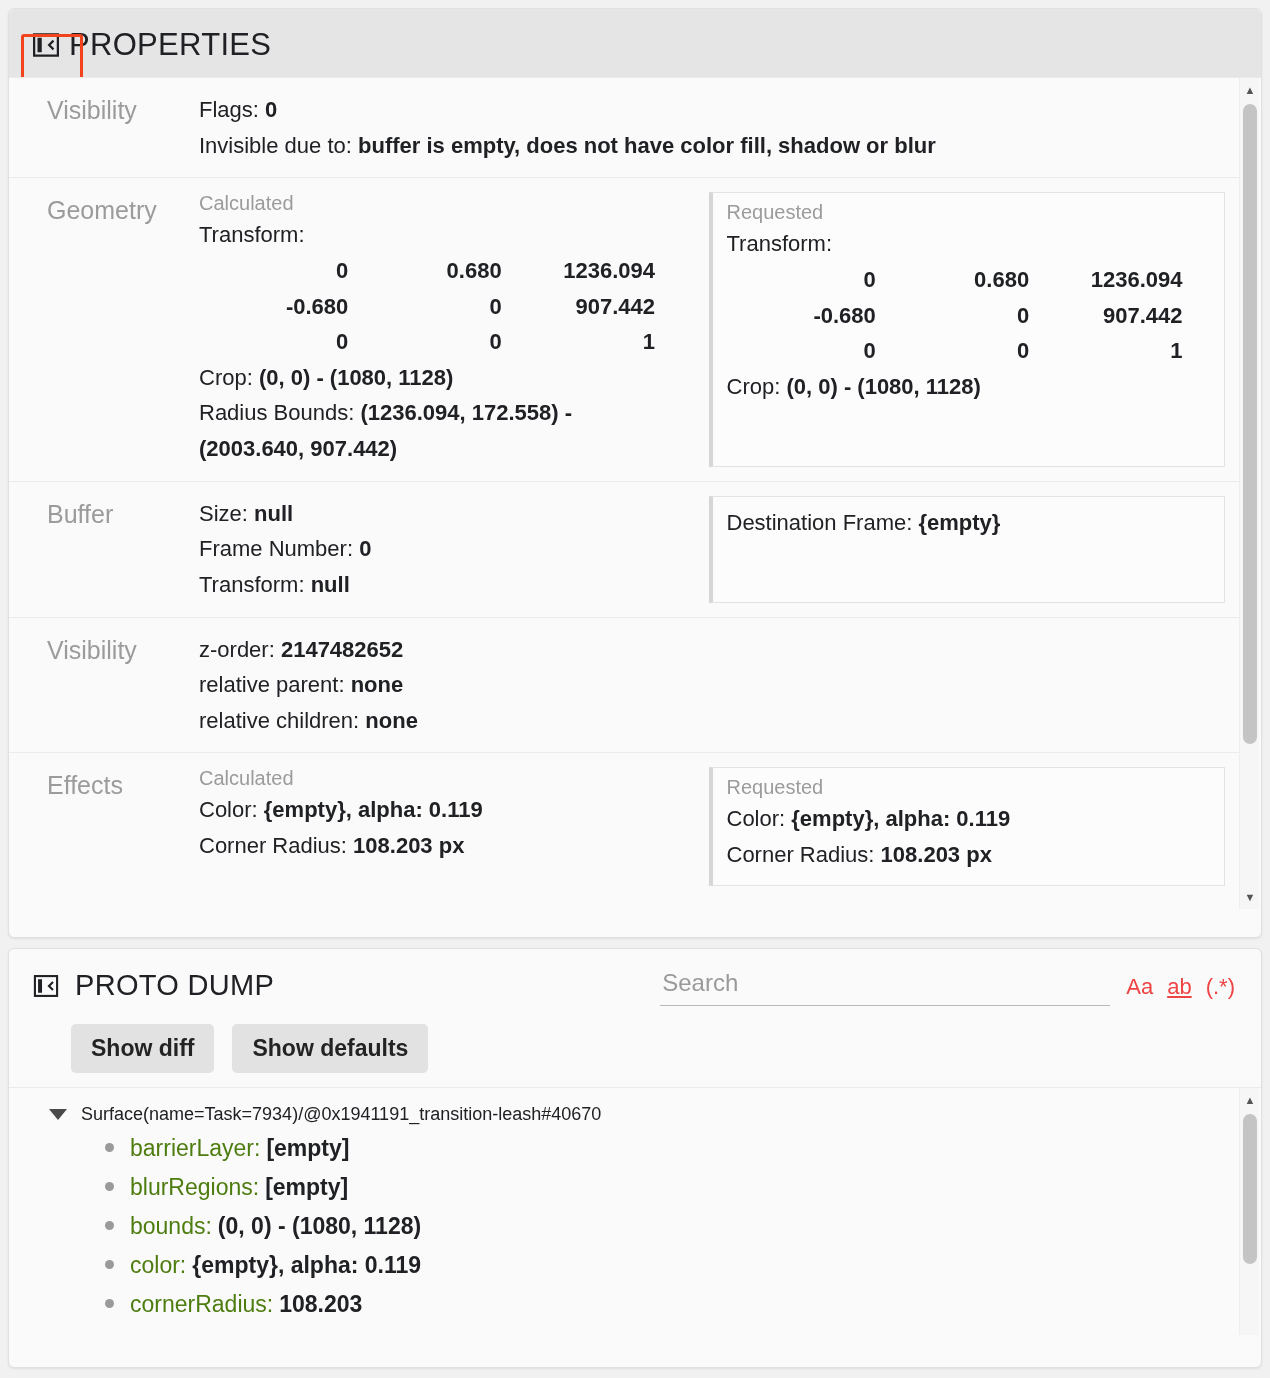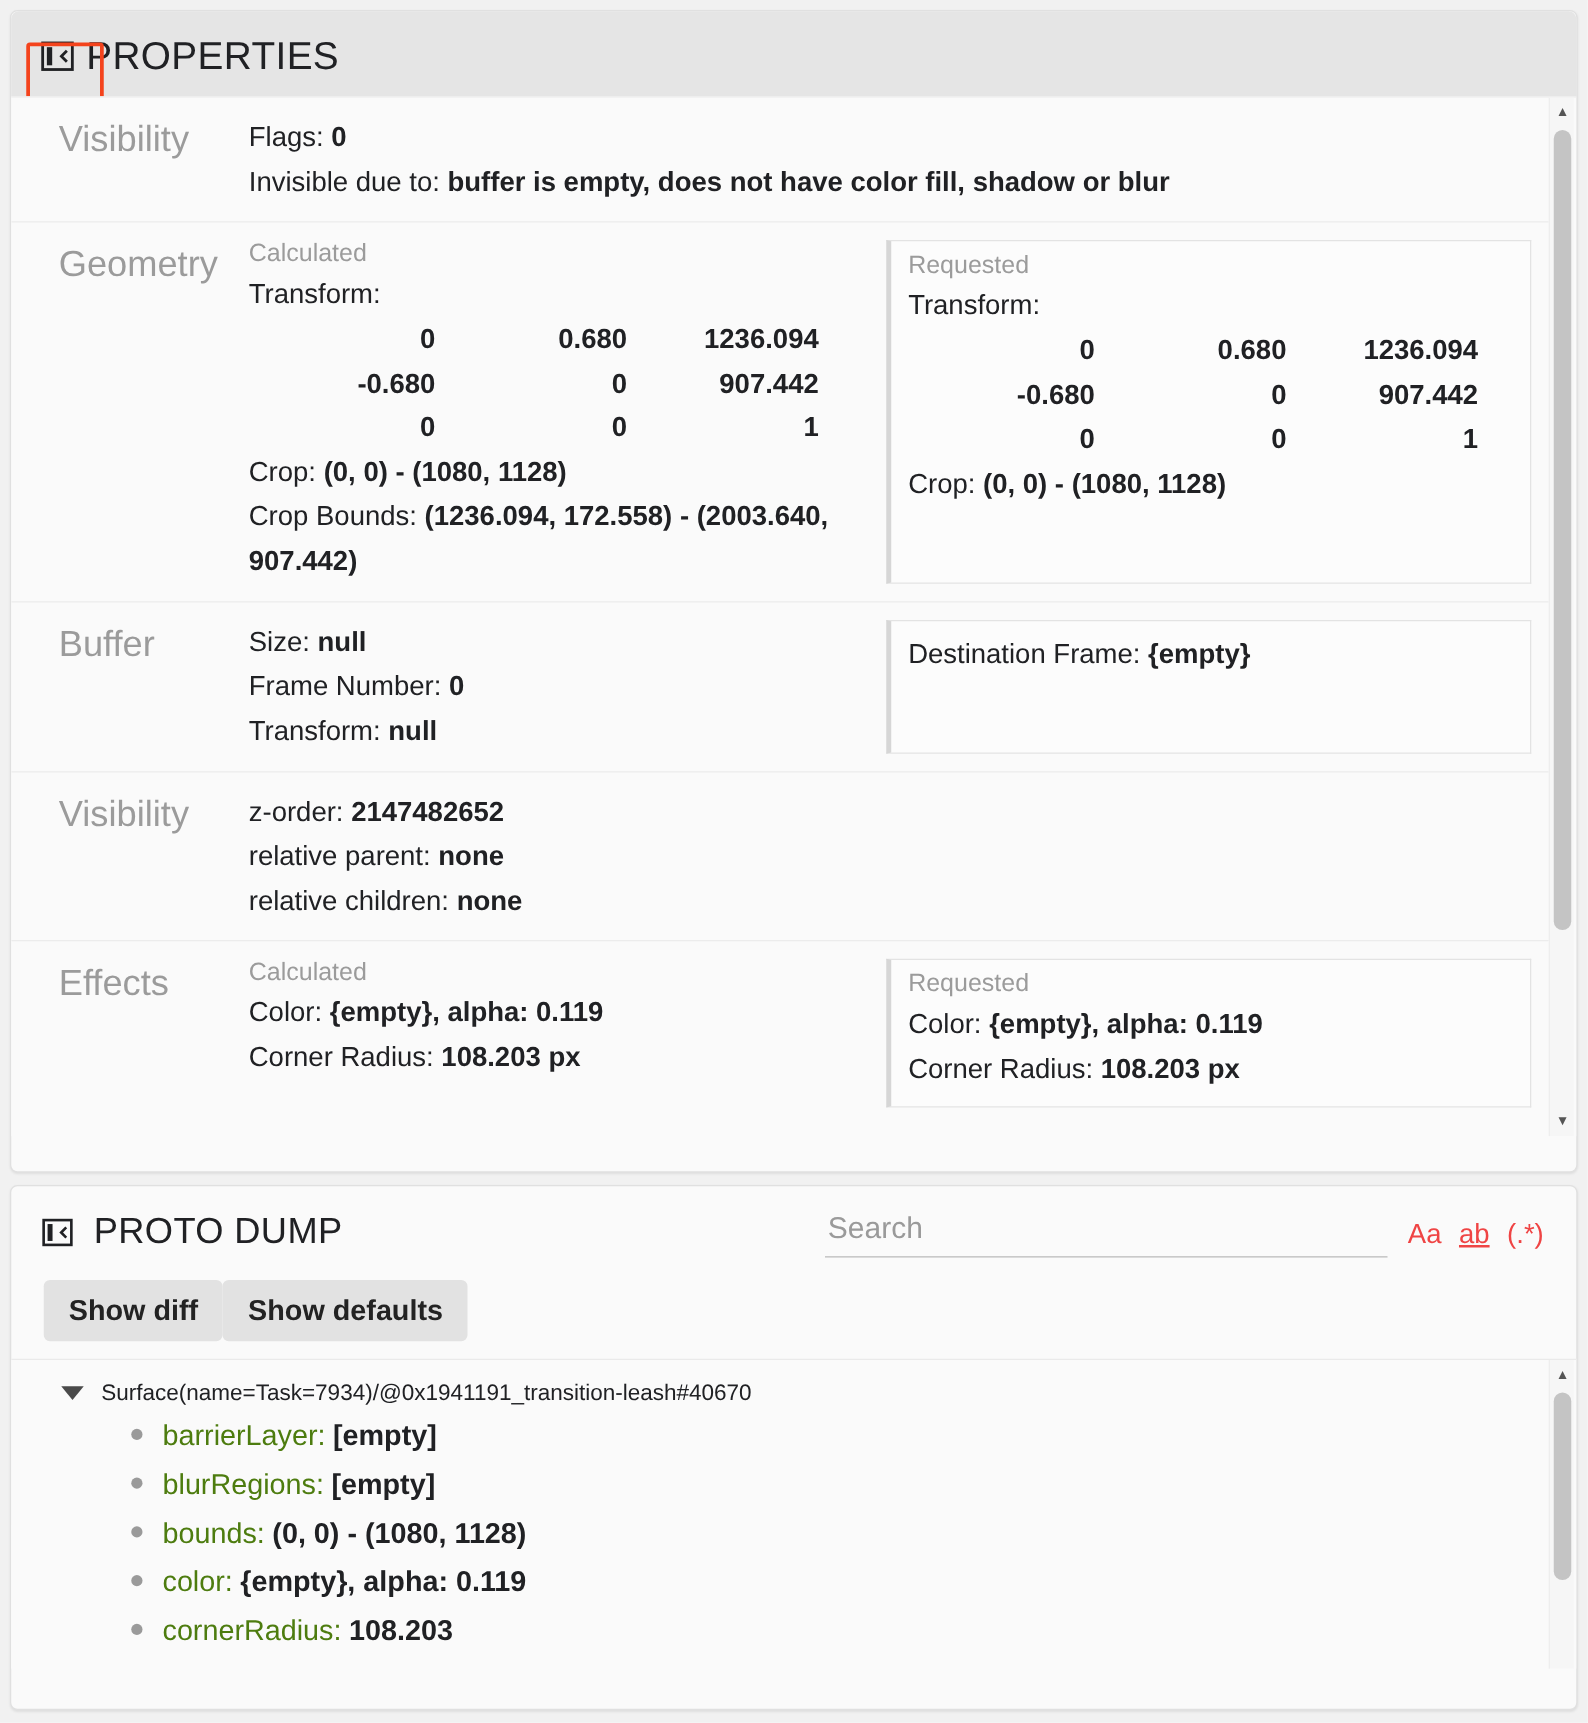--- a/index.html
+++ b/index.html
@@ -67,21 +67,21 @@
   .prop-row {
     display: flex;
     border-bottom: 1px solid #ececec;
     padding: 14px 14px 14px 0;
   }
   .prop-row:last-child { border-bottom: none; }
   .prop-label {
     width: 190px;
     flex: none;
     color: #9b9b9b;
-    font-size: 29px;
+    font-size: 25px;
     padding-left: 38px;
     padding-top: 4px;
   }
   .prop-cols {
     display: flex;
     flex: 1;
     gap: 26px;
   }
   .col {
     flex: 1;
@@ -160,22 +160,23 @@
   }
   .search-input::placeholder { color: #9a9a9a; }
   .search-opts {
     display: flex; gap: 14px; align-items: baseline;
     color: #ef4444; font-size: 22px;
     padding-bottom: 6px;
   }
   .search-opts .opt.underline { text-decoration: underline; }
 
   .btn-row {
-    display: flex; 
+    display: flex; gap: 18px;
     padding: 8px 0 14px 26px;
+    margin-left: 36px;
   }
   .btn {
     background: #e2e2e2;
     border: none;
     border-radius: 5px;
     font-size: 23px;
     font-weight: bold;
     color: #232323;
     padding: 11px 20px;
     font-family: "Liberation Sans", sans-serif;
@@ -270,21 +271,21 @@
                 <span>907.442</span>
                 <span>0</span>
                 <span>0</span>
                 <span>1</span>
               </div>
               <div class="line">
                 <span>Crop:</span>
                 <b>(0, 0) - (1080, 1128)</b>
               </div>
               <div class="line">
-                <span>Crop Bounds:</span>
+                <span>Radius Bounds:</span>
                 <b>(1236.094, 172.558) - (2003.640, 907.442)</b>
               </div>
             </div>
             <div class="col boxed">
               <div class="sub-label">Requested</div>
               <div class="line">Transform:</div>
               <div class="matrix">
                 <span>0</span>
                 <span>0.680</span>
                 <span>1236.094</span>

